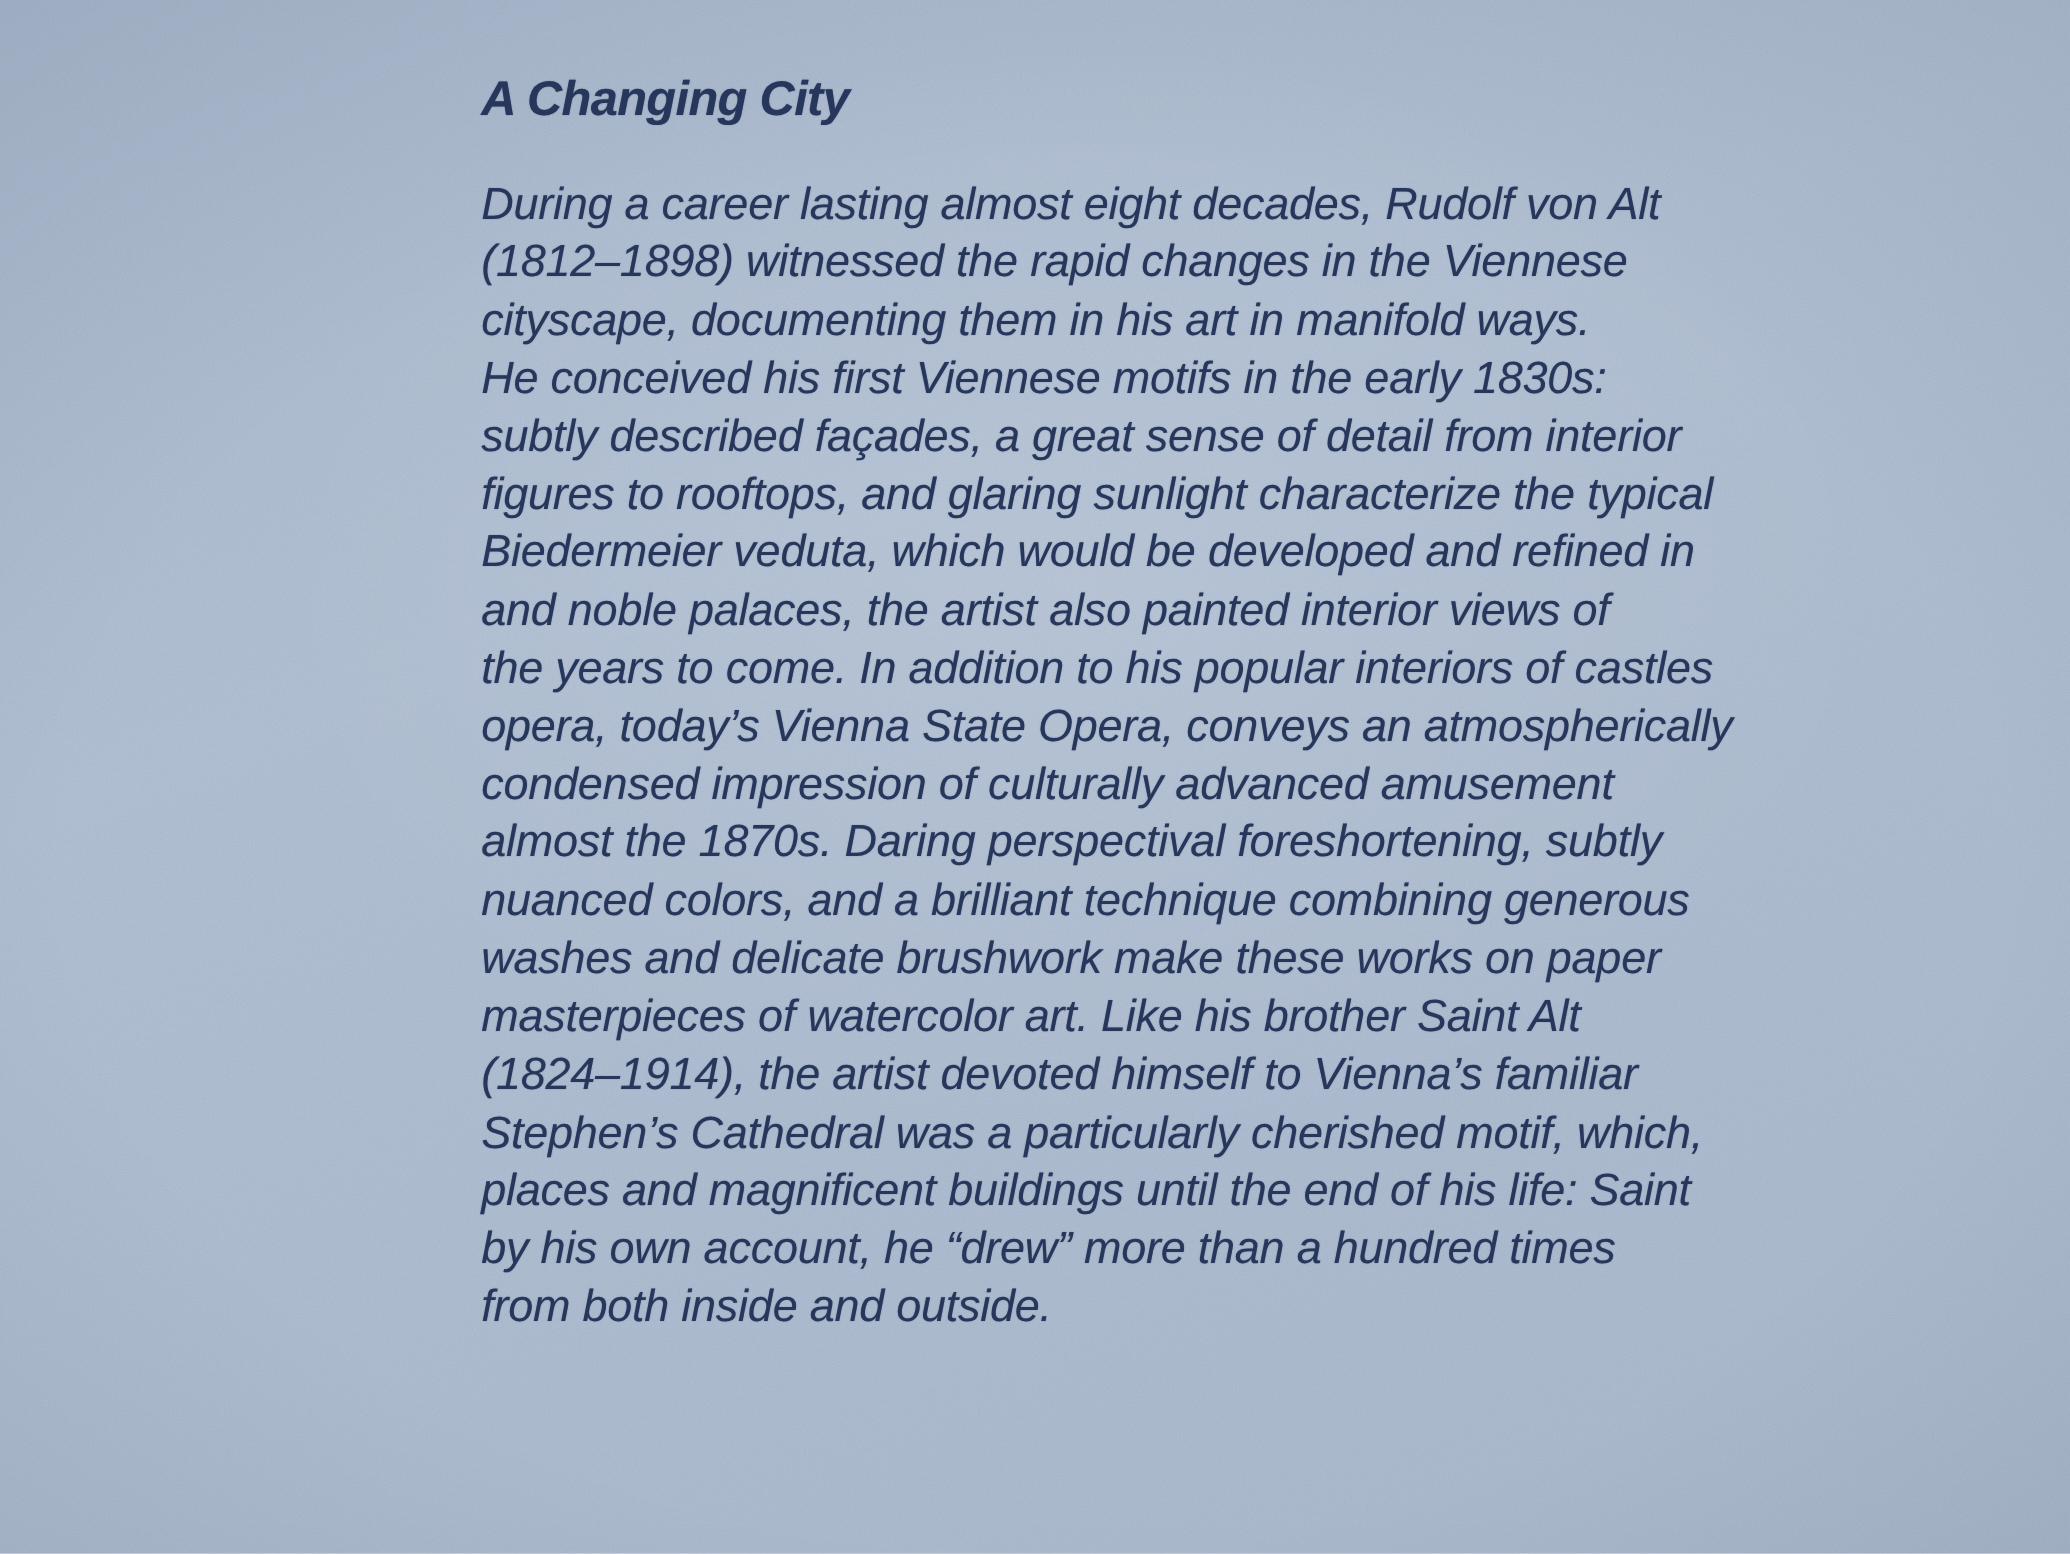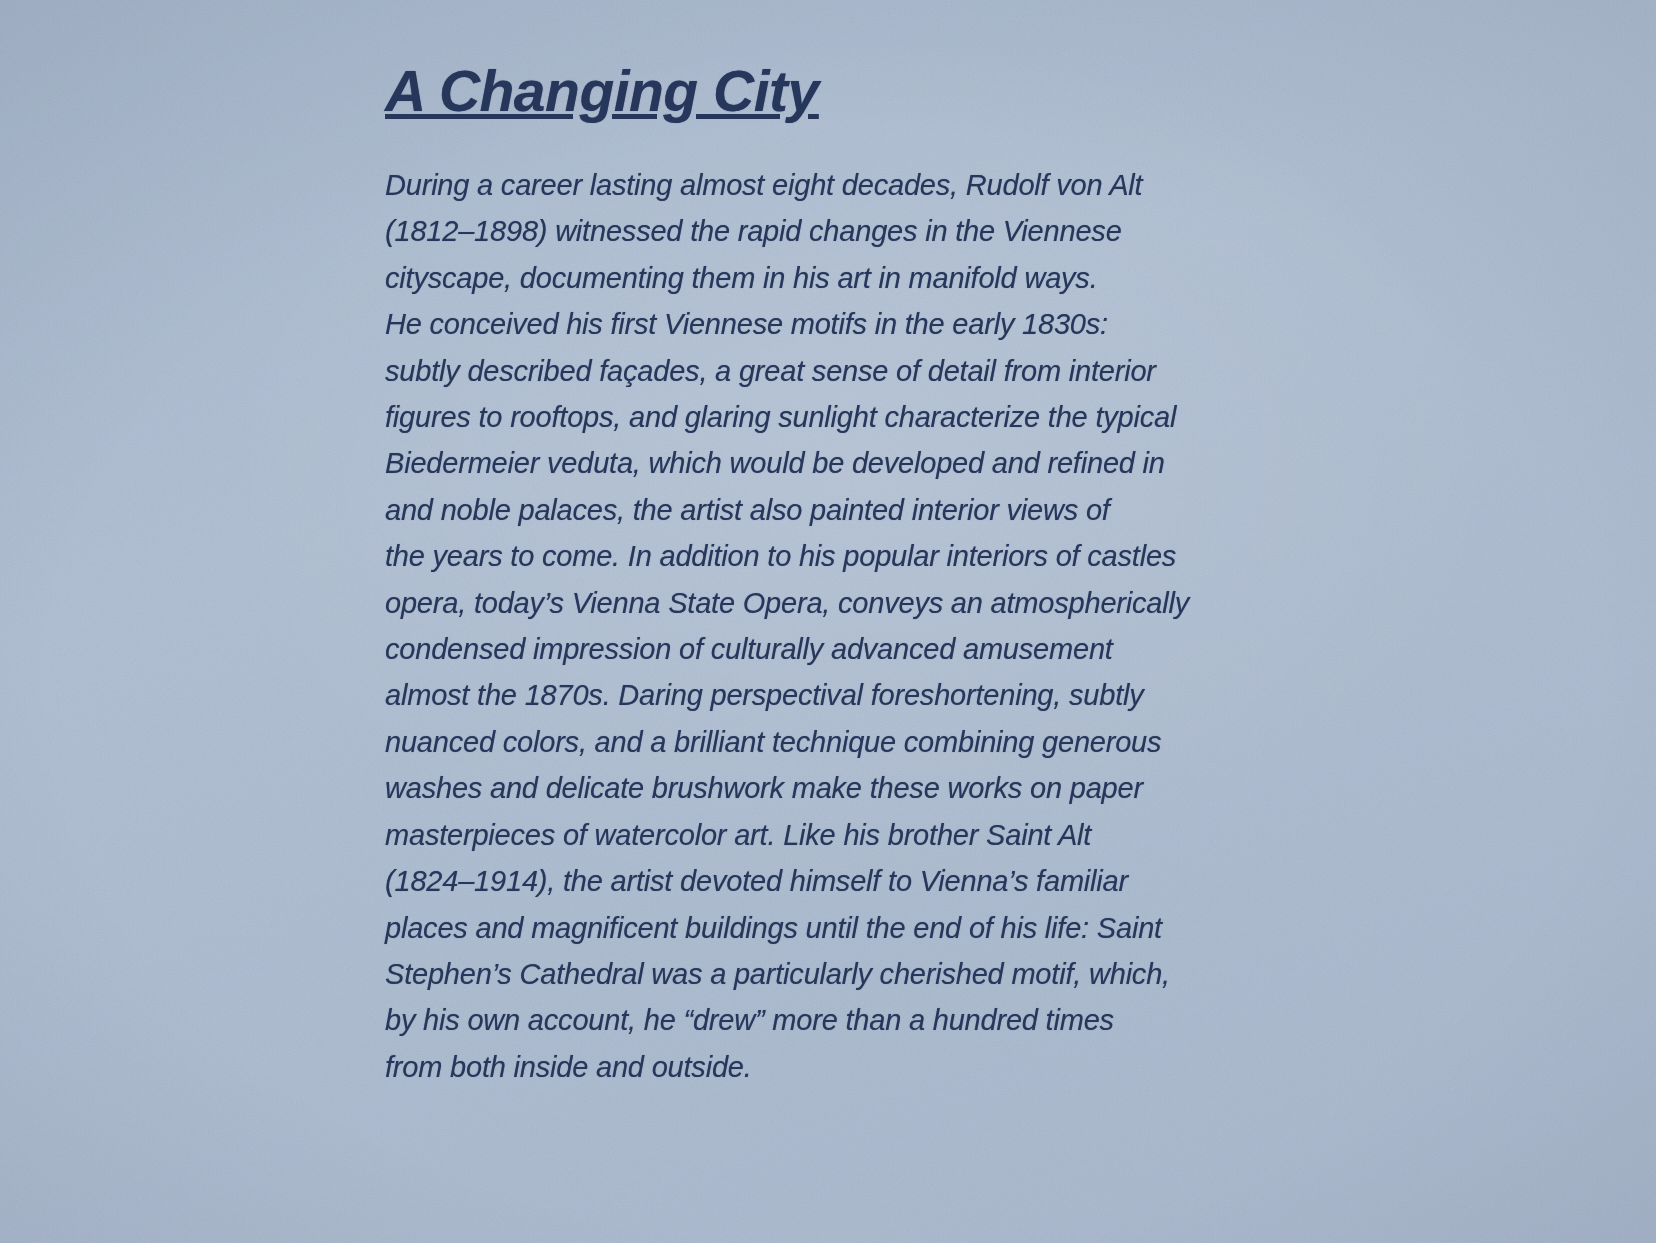--- a/index.html
+++ b/index.html
@@ -40,30 +40,29 @@
   }
   .text-block {
     position: absolute;
     left: 385px;
     top: 58px;
     width: 870px;
     color: var(--text);
     filter: blur(0.55px);
   }
   .title {
-    font-size: 57px;
+    font-size: 39px;
     font-weight: 700;
     font-style: italic;
     letter-spacing: -0.5px;
     margin-bottom: 38px;
     text-shadow: 0 0 1px rgba(39,55,92,0.55);
-    text-decoration: underline;
   }
   .body-par {
-    font-size: 29px;
+    font-size: 36px;
     font-style: italic;
     letter-spacing: -0.2px;
     line-height: 46.4px;
     text-shadow: 0 0 1px rgba(39,55,92,0.45);
   }
   .line { white-space: nowrap; }
 </style>
 </head>
 <body>
 
@@ -94,19 +93,19 @@
       <div class="line">Biedermeier veduta, which would be developed and refined in</div>
       <div class="line">and noble palaces, the artist also painted interior views of</div>
       <div class="line">the years to come. In addition to his popular interiors of castles</div>
       <div class="line">opera, today’s Vienna State Opera, conveys an atmospherically</div>
       <div class="line">condensed impression of culturally advanced amusement</div>
       <div class="line">almost the 1870s. Daring perspectival foreshortening, subtly</div>
       <div class="line">nuanced colors, and a brilliant technique combining generous</div>
       <div class="line">washes and delicate brushwork make these works on paper</div>
       <div class="line">masterpieces of watercolor art. Like his brother Saint Alt</div>
       <div class="line">(1824–1914), the artist devoted himself to Vienna’s familiar</div>
+      <div class="line">Stephen’s Cathedral was a particularly cherished motif, which,</div>
       <div class="line">places and magnificent buildings until the end of his life: Saint</div>
-      <div class="line">Stephen’s Cathedral was a particularly cherished motif, which,</div>
       <div class="line">by his own account, he “drew” more than a hundred times</div>
       <div class="line">from both inside and outside.</div>
     </div>
   </div>
 </div>
 
 </body></html>

